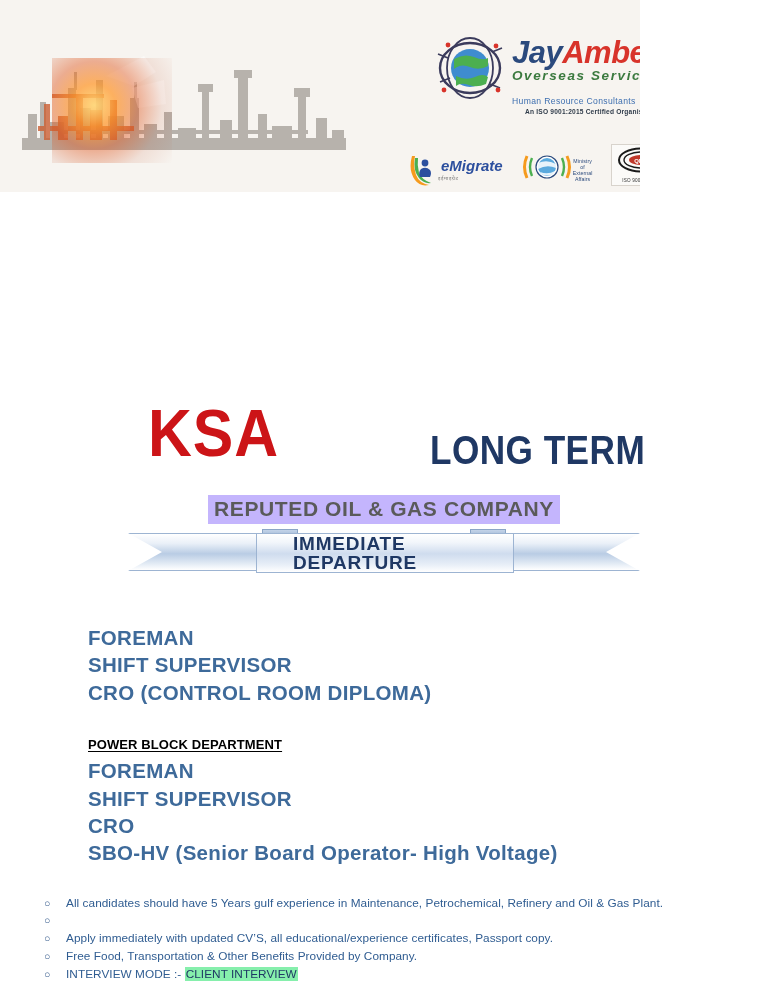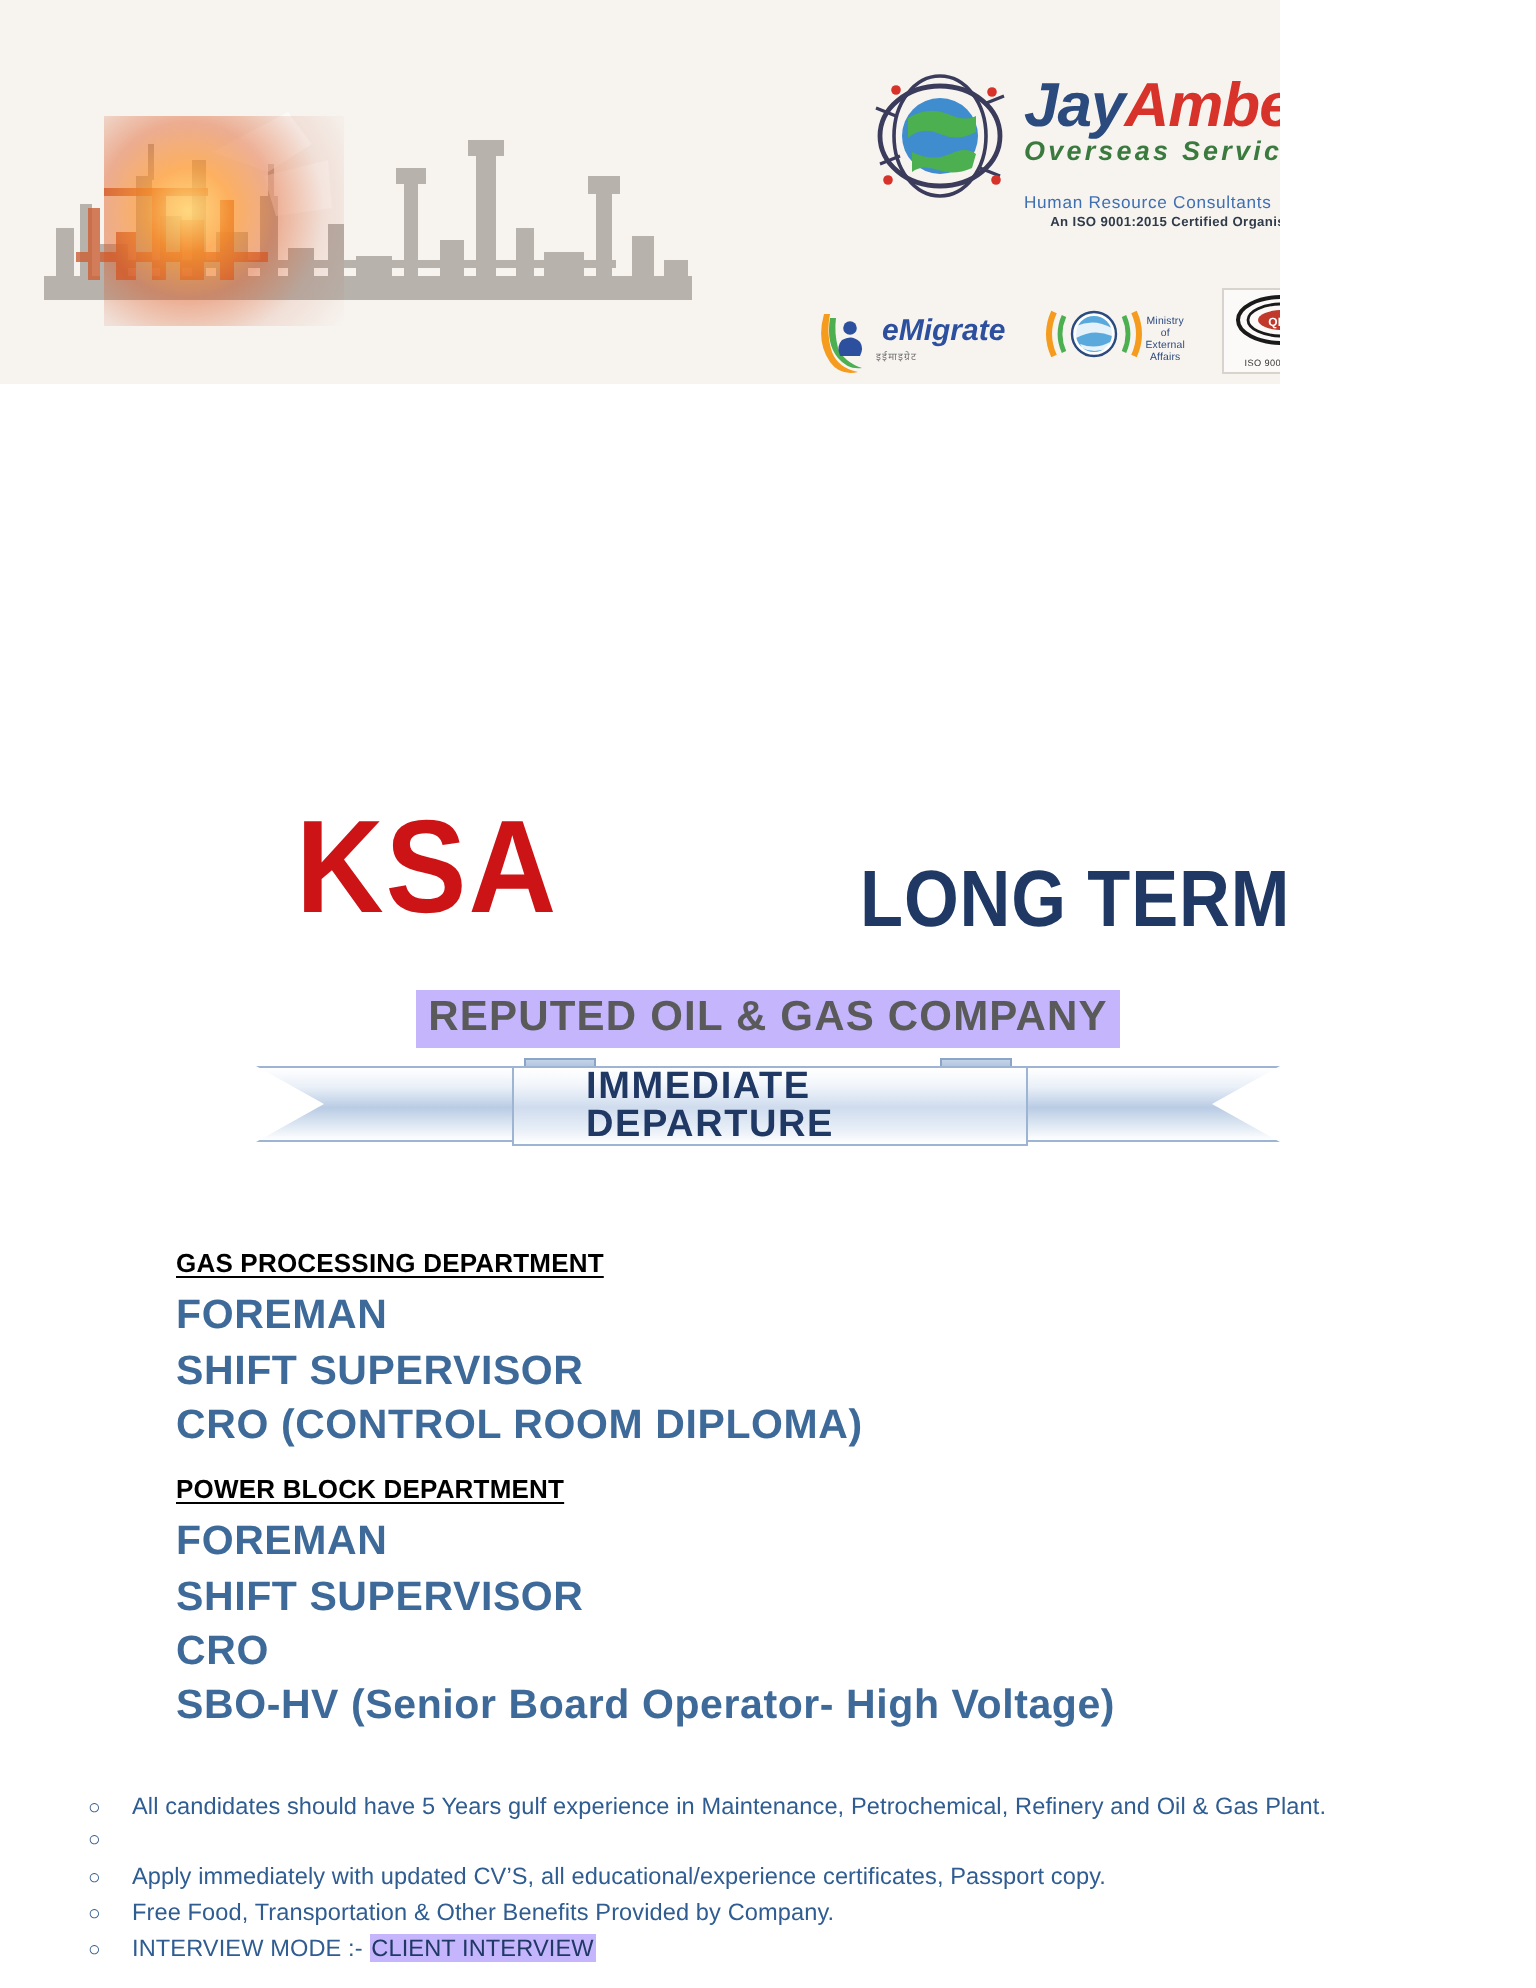--- a/index.html
+++ b/index.html
@@ -297,21 +297,21 @@
     font-size: 10.5px;
     color: #3a5f8f;
     line-height: 1.55;
   }
   .bullet-text {
     font-size: 11.8px;
     color: #2f5c91;
     letter-spacing: 0.05px;
   }
   .hl {
-    background: #c4b5fd;
+    background: #86efac;
     color: #1f3864;
     padding: 0 1px;
     text-align: right;
   }
 </style>
 </head>
 <body>
 
 <div class="header-band">
 
@@ -455,21 +455,20 @@
     <div class="ribbon-tail left"></div>
     <div class="ribbon-tail right"></div>
     <div class="ribbon-fold l"></div>
     <div class="ribbon-fold r"></div>
     <div class="ribbon-center">
       <span class="ribbon-text">IMMEDIATE DEPARTURE</span>
     </div>
   </div>
 
   <div class="dept-block" style="top:432px;">
-    <div class="dept-head">GAS PROCESSING DEPARTMENT</div>
     <div class="job">FOREMAN</div>
     <div class="job">SHIFT SUPERVISOR</div>
     <div class="job">CRO (CONTROL ROOM DIPLOMA)</div>
   </div>
 
   <div class="dept-block" style="top:545px;">
     <div class="dept-head">POWER BLOCK DEPARTMENT</div>
     <div class="job">FOREMAN</div>
     <div class="job">SHIFT SUPERVISOR</div>
     <div class="job">CRO</div>

